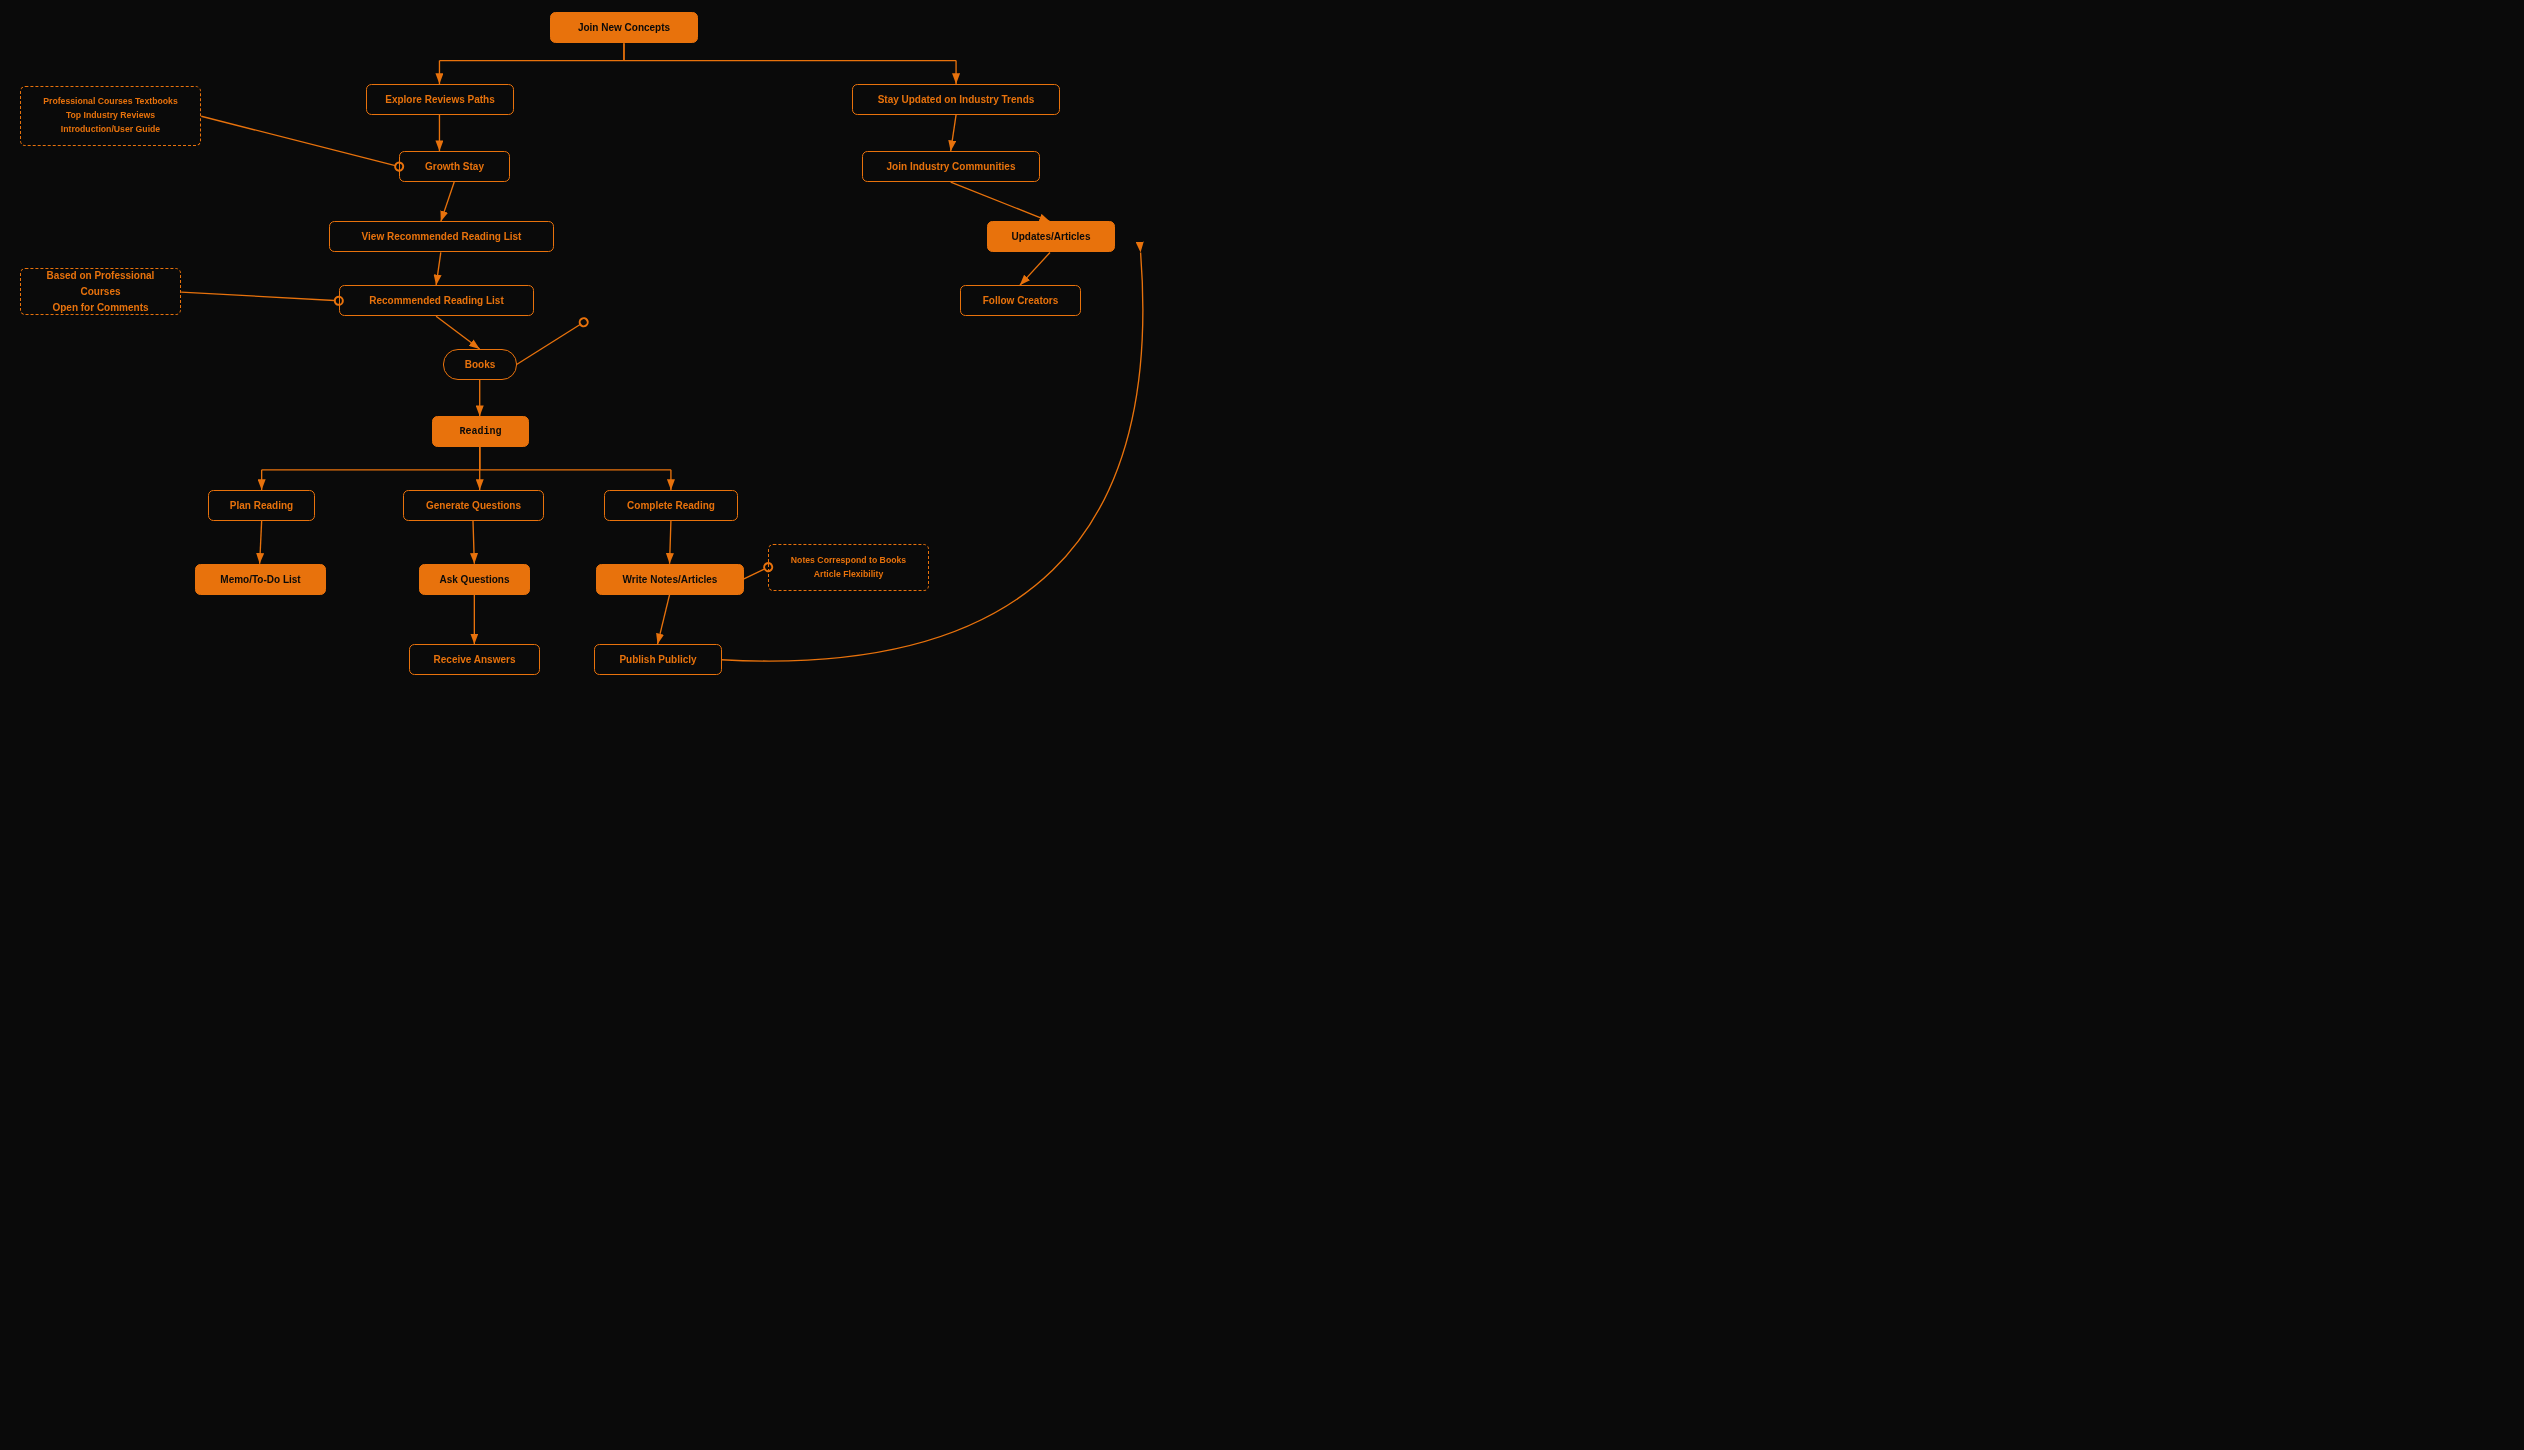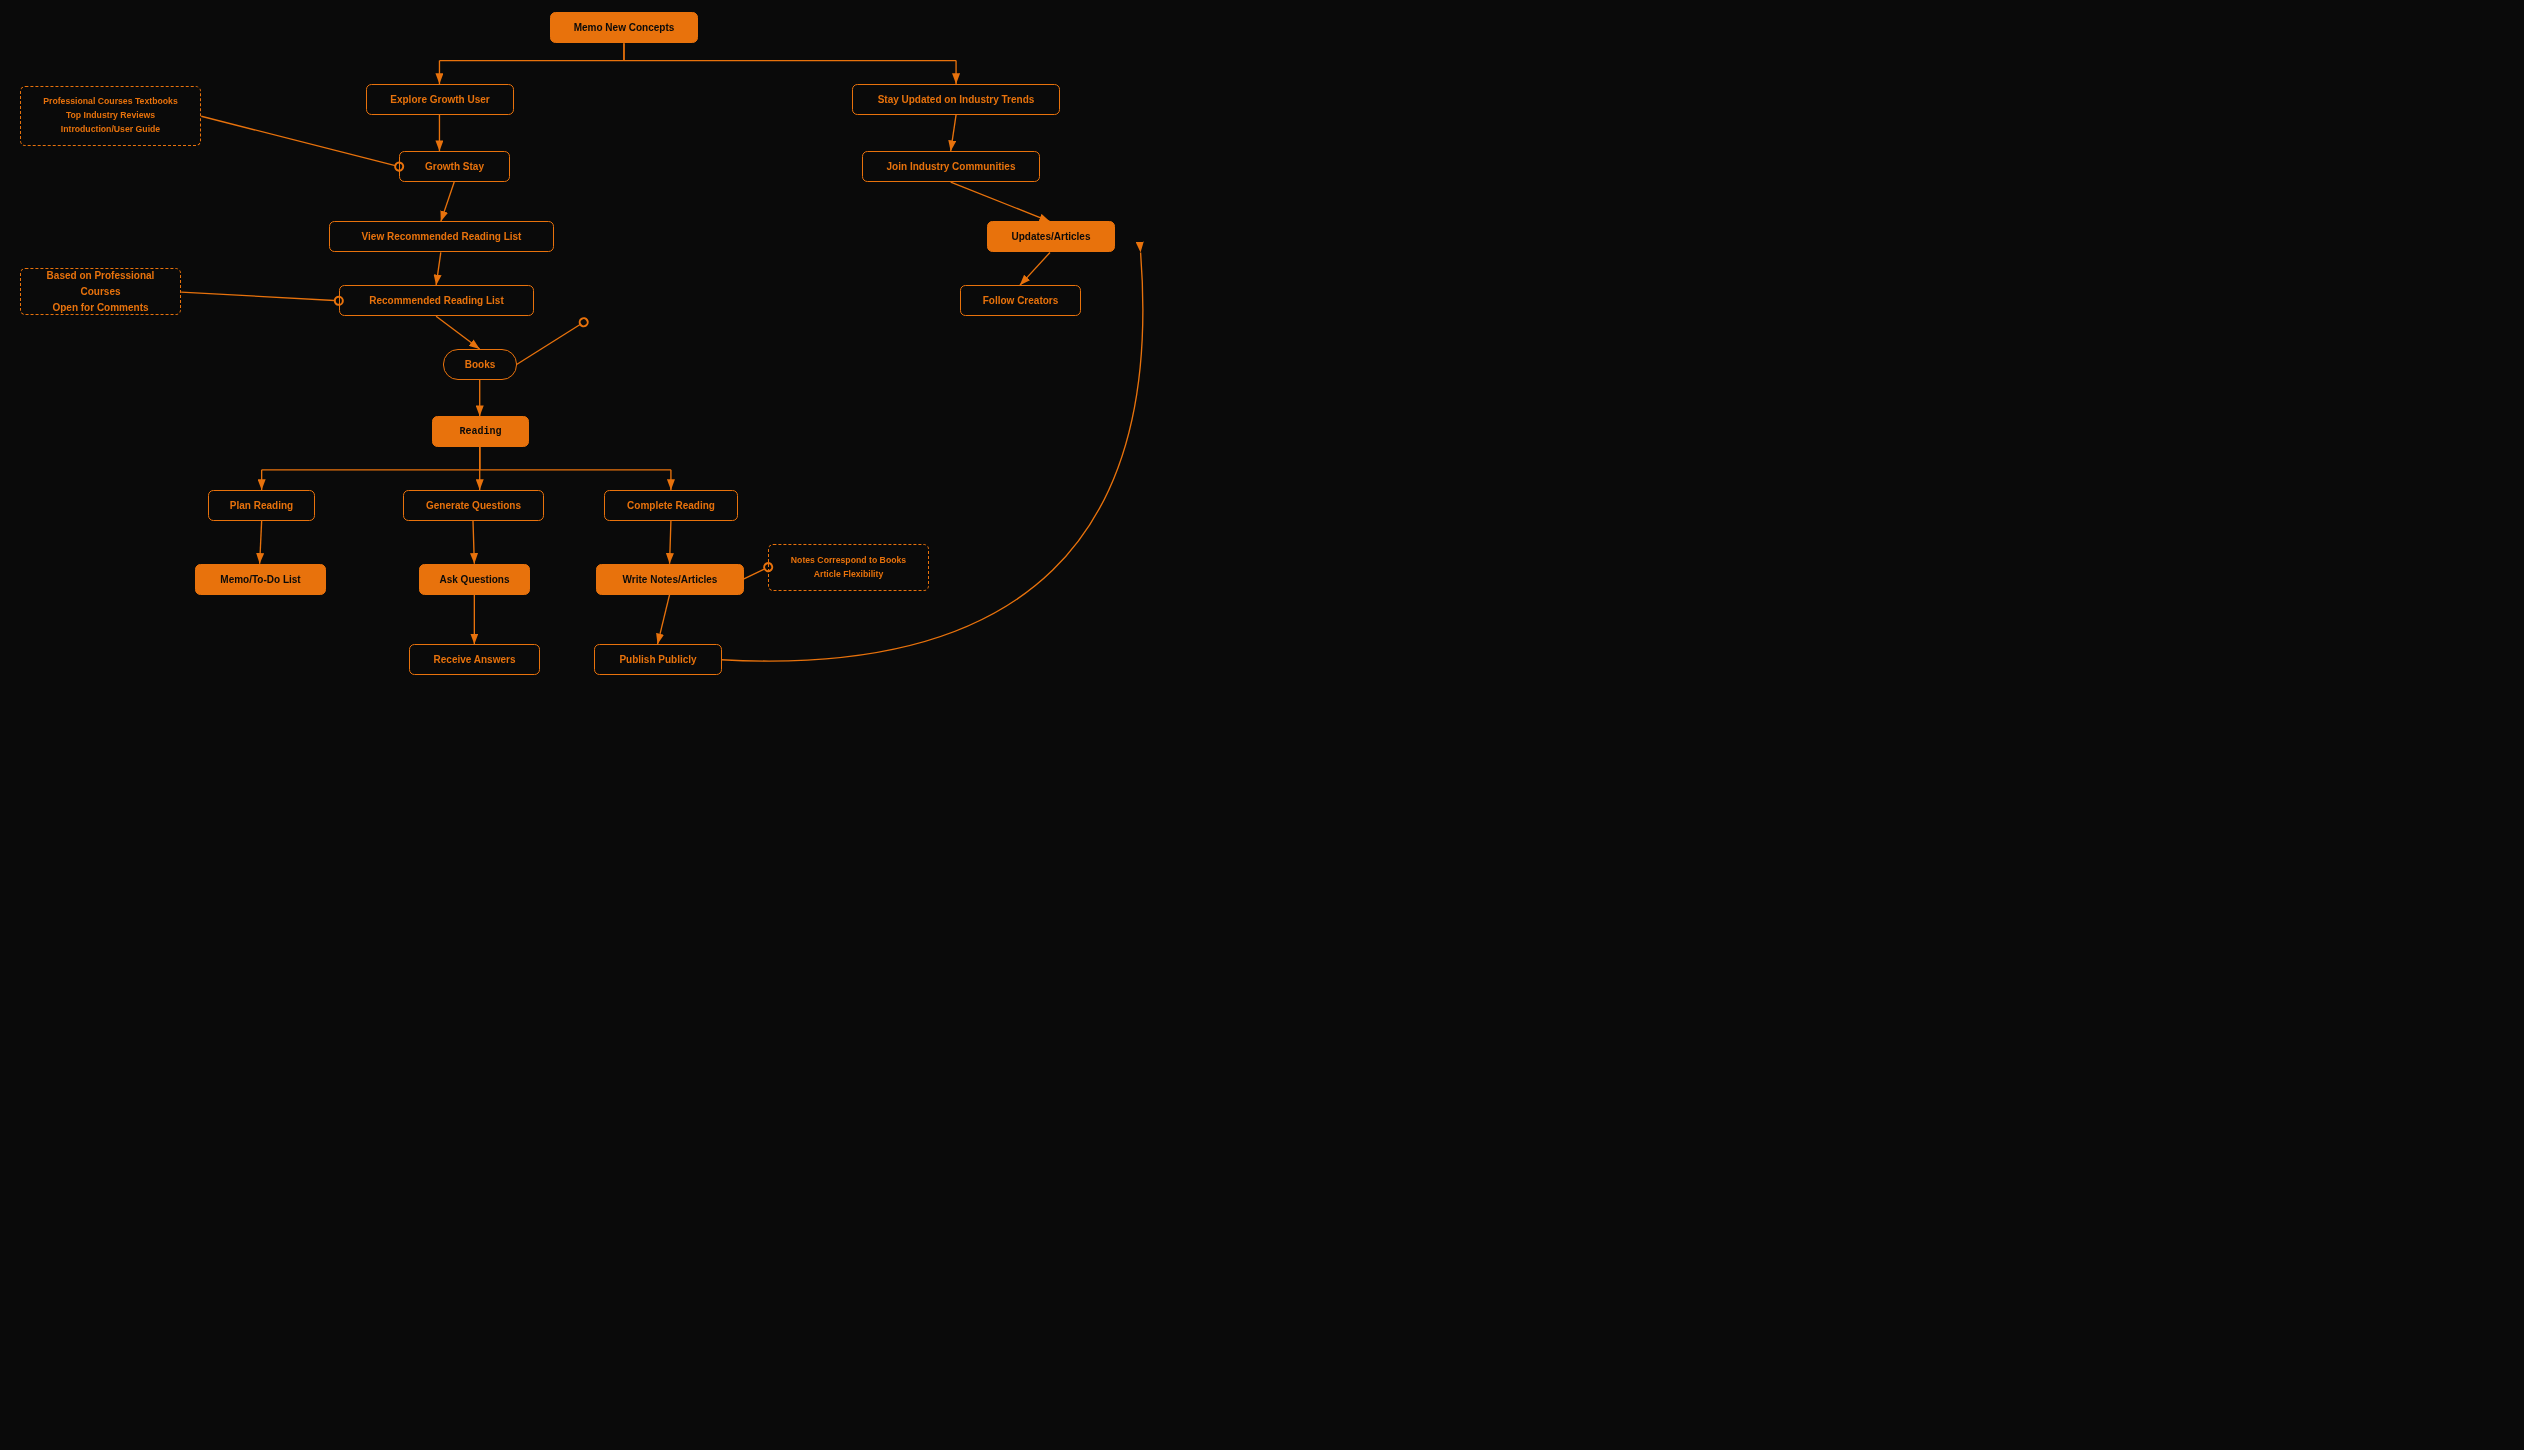--- a/index.html
+++ b/index.html
@@ -115,22 +115,22 @@
 
     <line x1="707" y1="886" x2="707" y2="960" stroke="#e8720c" stroke-width="2" marker-end="url(#arrowhead)"></line>
 
     <line x1="998" y1="886" x2="980" y2="960" stroke="#e8720c" stroke-width="2" marker-end="url(#arrowhead)"></line>
 
     <line x1="1108" y1="863" x2="1145" y2="845" stroke="#e8720c" stroke-width="2" marker-end="url(#circle-end)"></line>
 
     <path d="M 1075 983 Q 1750 1020 1700 376" stroke="#e8720c" stroke-width="2" fill="none" marker-end="url(#arrowhead-left)"></path>
   </svg>
 
-<div class="node filled" style="left: 550px; top: 12px; width: 148px; height: 31px; padding: 0px 9.4px;">Memo New Concepts</div>
-    <div class="node outline" style="left: 366px; top: 84px; width: 148px; height: 31px; padding: 0px 9.4px;">Explore Growth User</div>
+<div class="node filled" style="left: 550px; top: 12px; width: 148px; height: 31px; padding: 0px 9.4px;">Join New Concepts</div>
+    <div class="node outline" style="left: 366px; top: 84px; width: 148px; height: 31px; padding: 0px 9.4px;">Explore Reviews Paths</div>
     <div class="node outline" style="left: 852px; top: 84px; width: 208px; height: 31px; padding: 0px 9.4px;">Stay Updated on Industry Trends</div>
     <div class="node outline" style="left: 399px; top: 151px; width: 111px; height: 31px; padding: 0px 9.4px;">Growth Stay</div>
     <div class="node outline" style="left: 862px; top: 151px; width: 178px; height: 31px; padding: 0px 9.4px;">Join Industry Communities</div>
     <div class="node outline" style="left: 329px; top: 221px; width: 225px; height: 31px; padding: 0px 9.4px;">View Recommended Reading List</div>
     <div class="node filled" style="left: 987px; top: 221px; width: 128px; height: 31px; padding: 0px 9.4px;">Updates/Articles</div>
     <div class="node outline" style="left: 339px; top: 285px; width: 195px; height: 31px; padding: 0px 9.4px;">Recommended Reading List</div>
     <div class="node outline" style="left: 960px; top: 285px; width: 121px; height: 31px; padding: 0px 9.4px;">Follow Creators</div>
     <div class="node outline" style="left: 443px; top: 349px; width: 74px; height: 31px; padding: 0px 9.4px; border-radius: 15px;">Books</div>
     <div class="node filled" style="left: 432px; top: 416px; width: 97px; height: 31px; padding: 0px 9.4px; font-family: Liberation Mono, monospace;">Reading</div>
     <div class="node outline" style="left: 208px; top: 490px; width: 107px; height: 31px; padding: 0px 9.4px;">Plan Reading</div>

